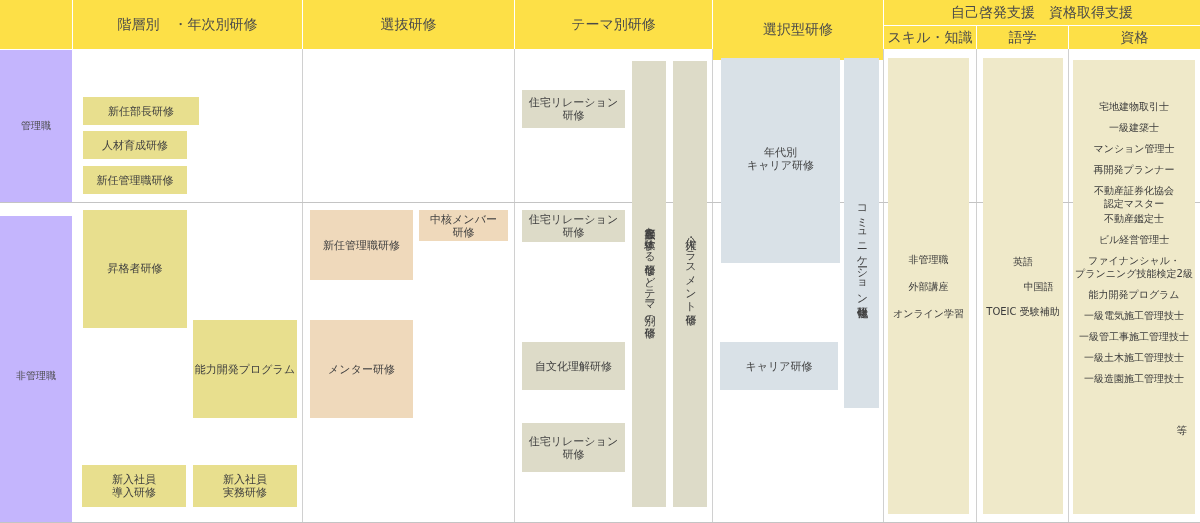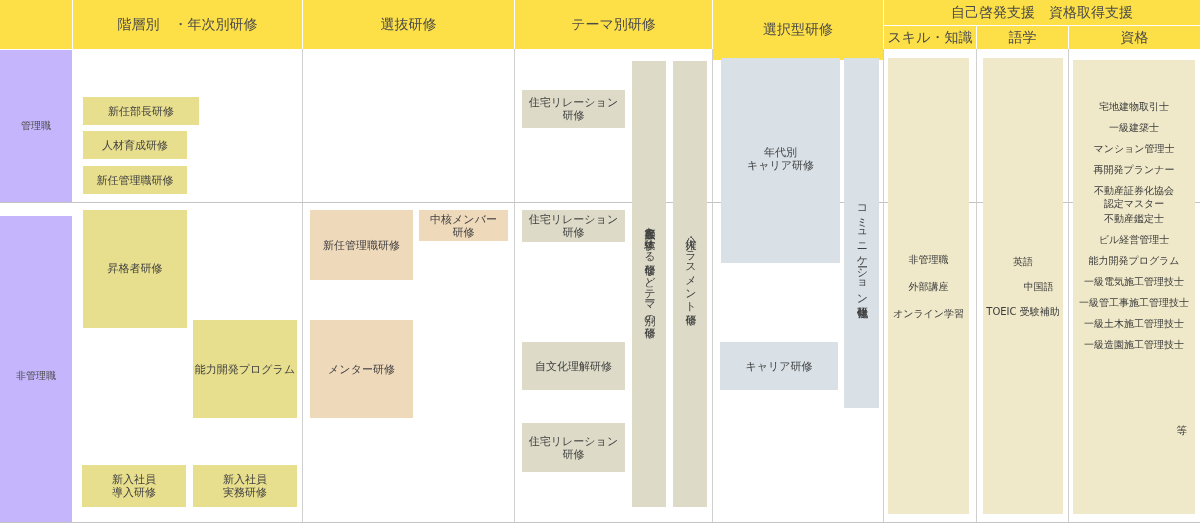--- a/index.html
+++ b/index.html
@@ -90,20 +90,22 @@
 <div class="abs c" style="left:1073px;top:60px;width:122px;height:454px;">
   <div class="list" style="position:absolute;left:0;top:40px;width:122px;">
     <span style="margin-bottom:8px;">宅地建物取引士</span>
     <span style="margin-bottom:8px;">一級建築士</span>
     <span style="margin-bottom:8px;">マンション管理士</span>
     <span style="margin-bottom:8px;">再開発プランナー</span>
     <span style="margin-bottom:2px;">不動産証券化協会
 認定マスター</span>
     <span style="margin-bottom:8px;">不動産鑑定士</span>
     <span style="margin-bottom:8px;">ビル経営管理士</span>
+    <span style="margin-bottom:8px;font-size:10px;">ファイナンシャル・
+プランニング技能検定2級</span>
     <span style="margin-bottom:8px;">能力開発プログラム</span>
     <span style="margin-bottom:8px;">一級電気施工管理技士</span>
     <span style="margin-bottom:8px;">一級管工事施工管理技士</span>
     <span style="margin-bottom:8px;">一級土木施工管理技士</span>
     <span>一級造園施工管理技士</span>
   </div>
   <span style="position:absolute;right:8px;top:364px;font-size:10.5px;">等</span>
 </div>
 
 </body></html>

